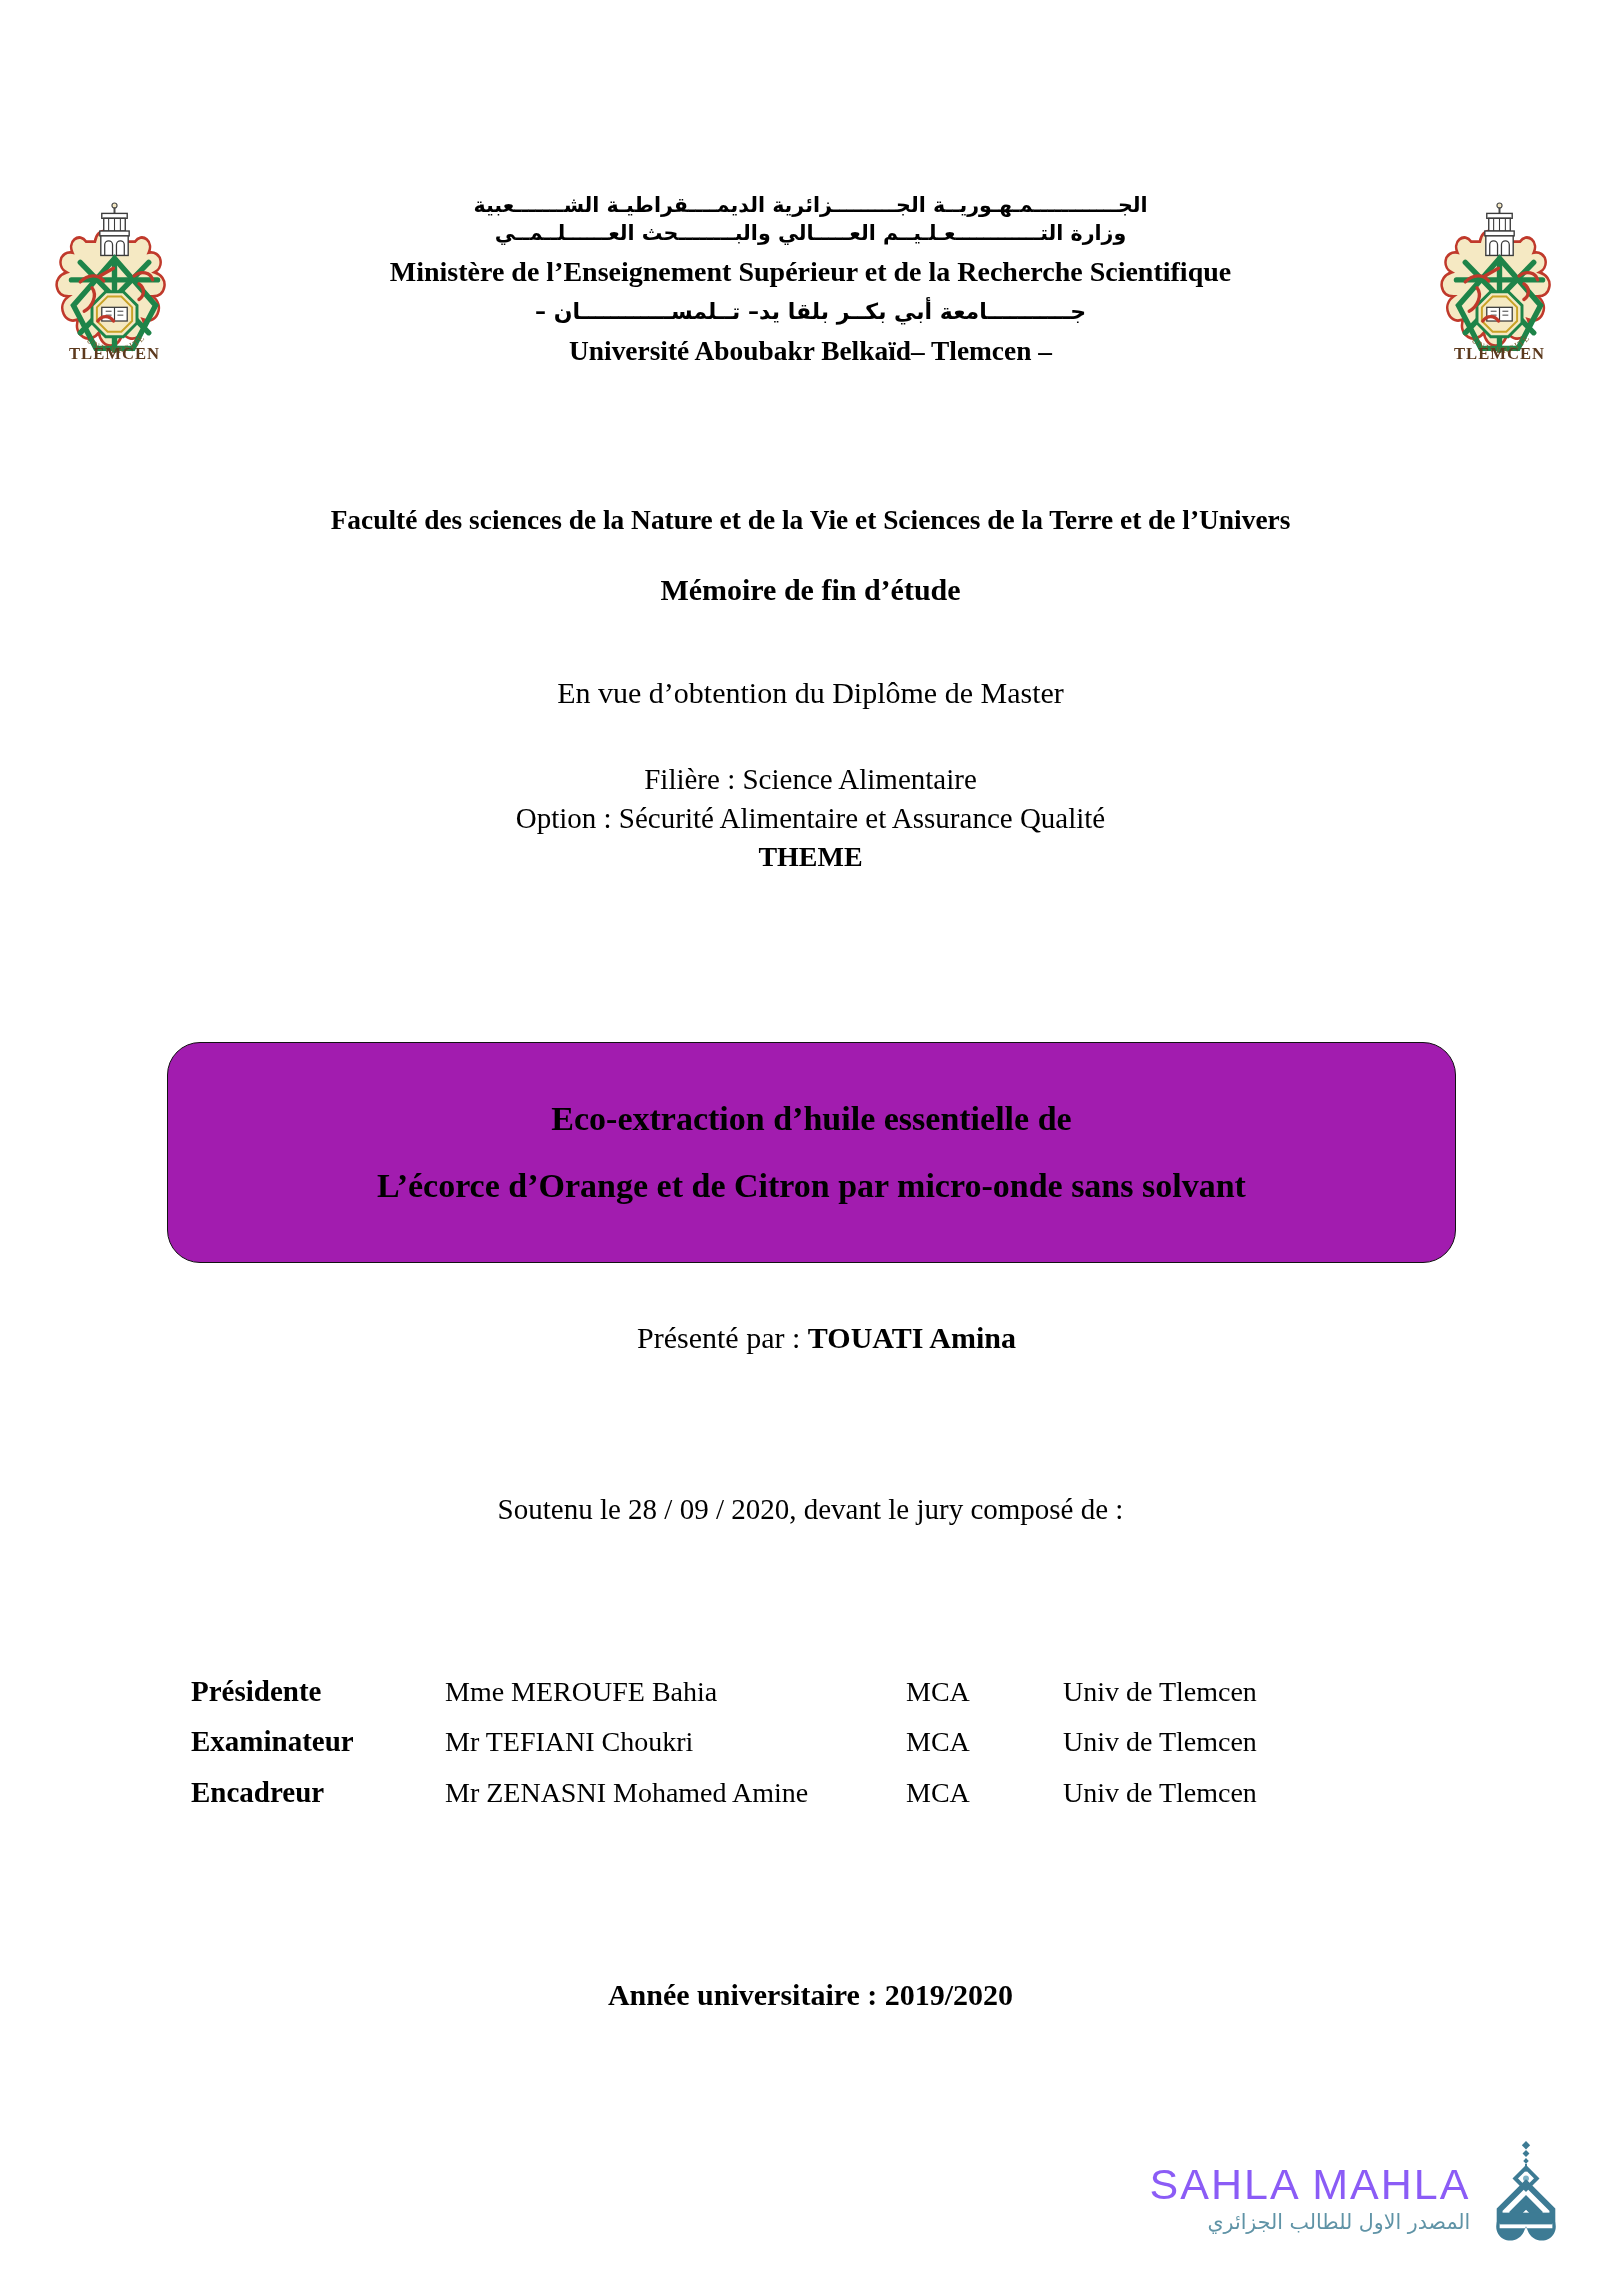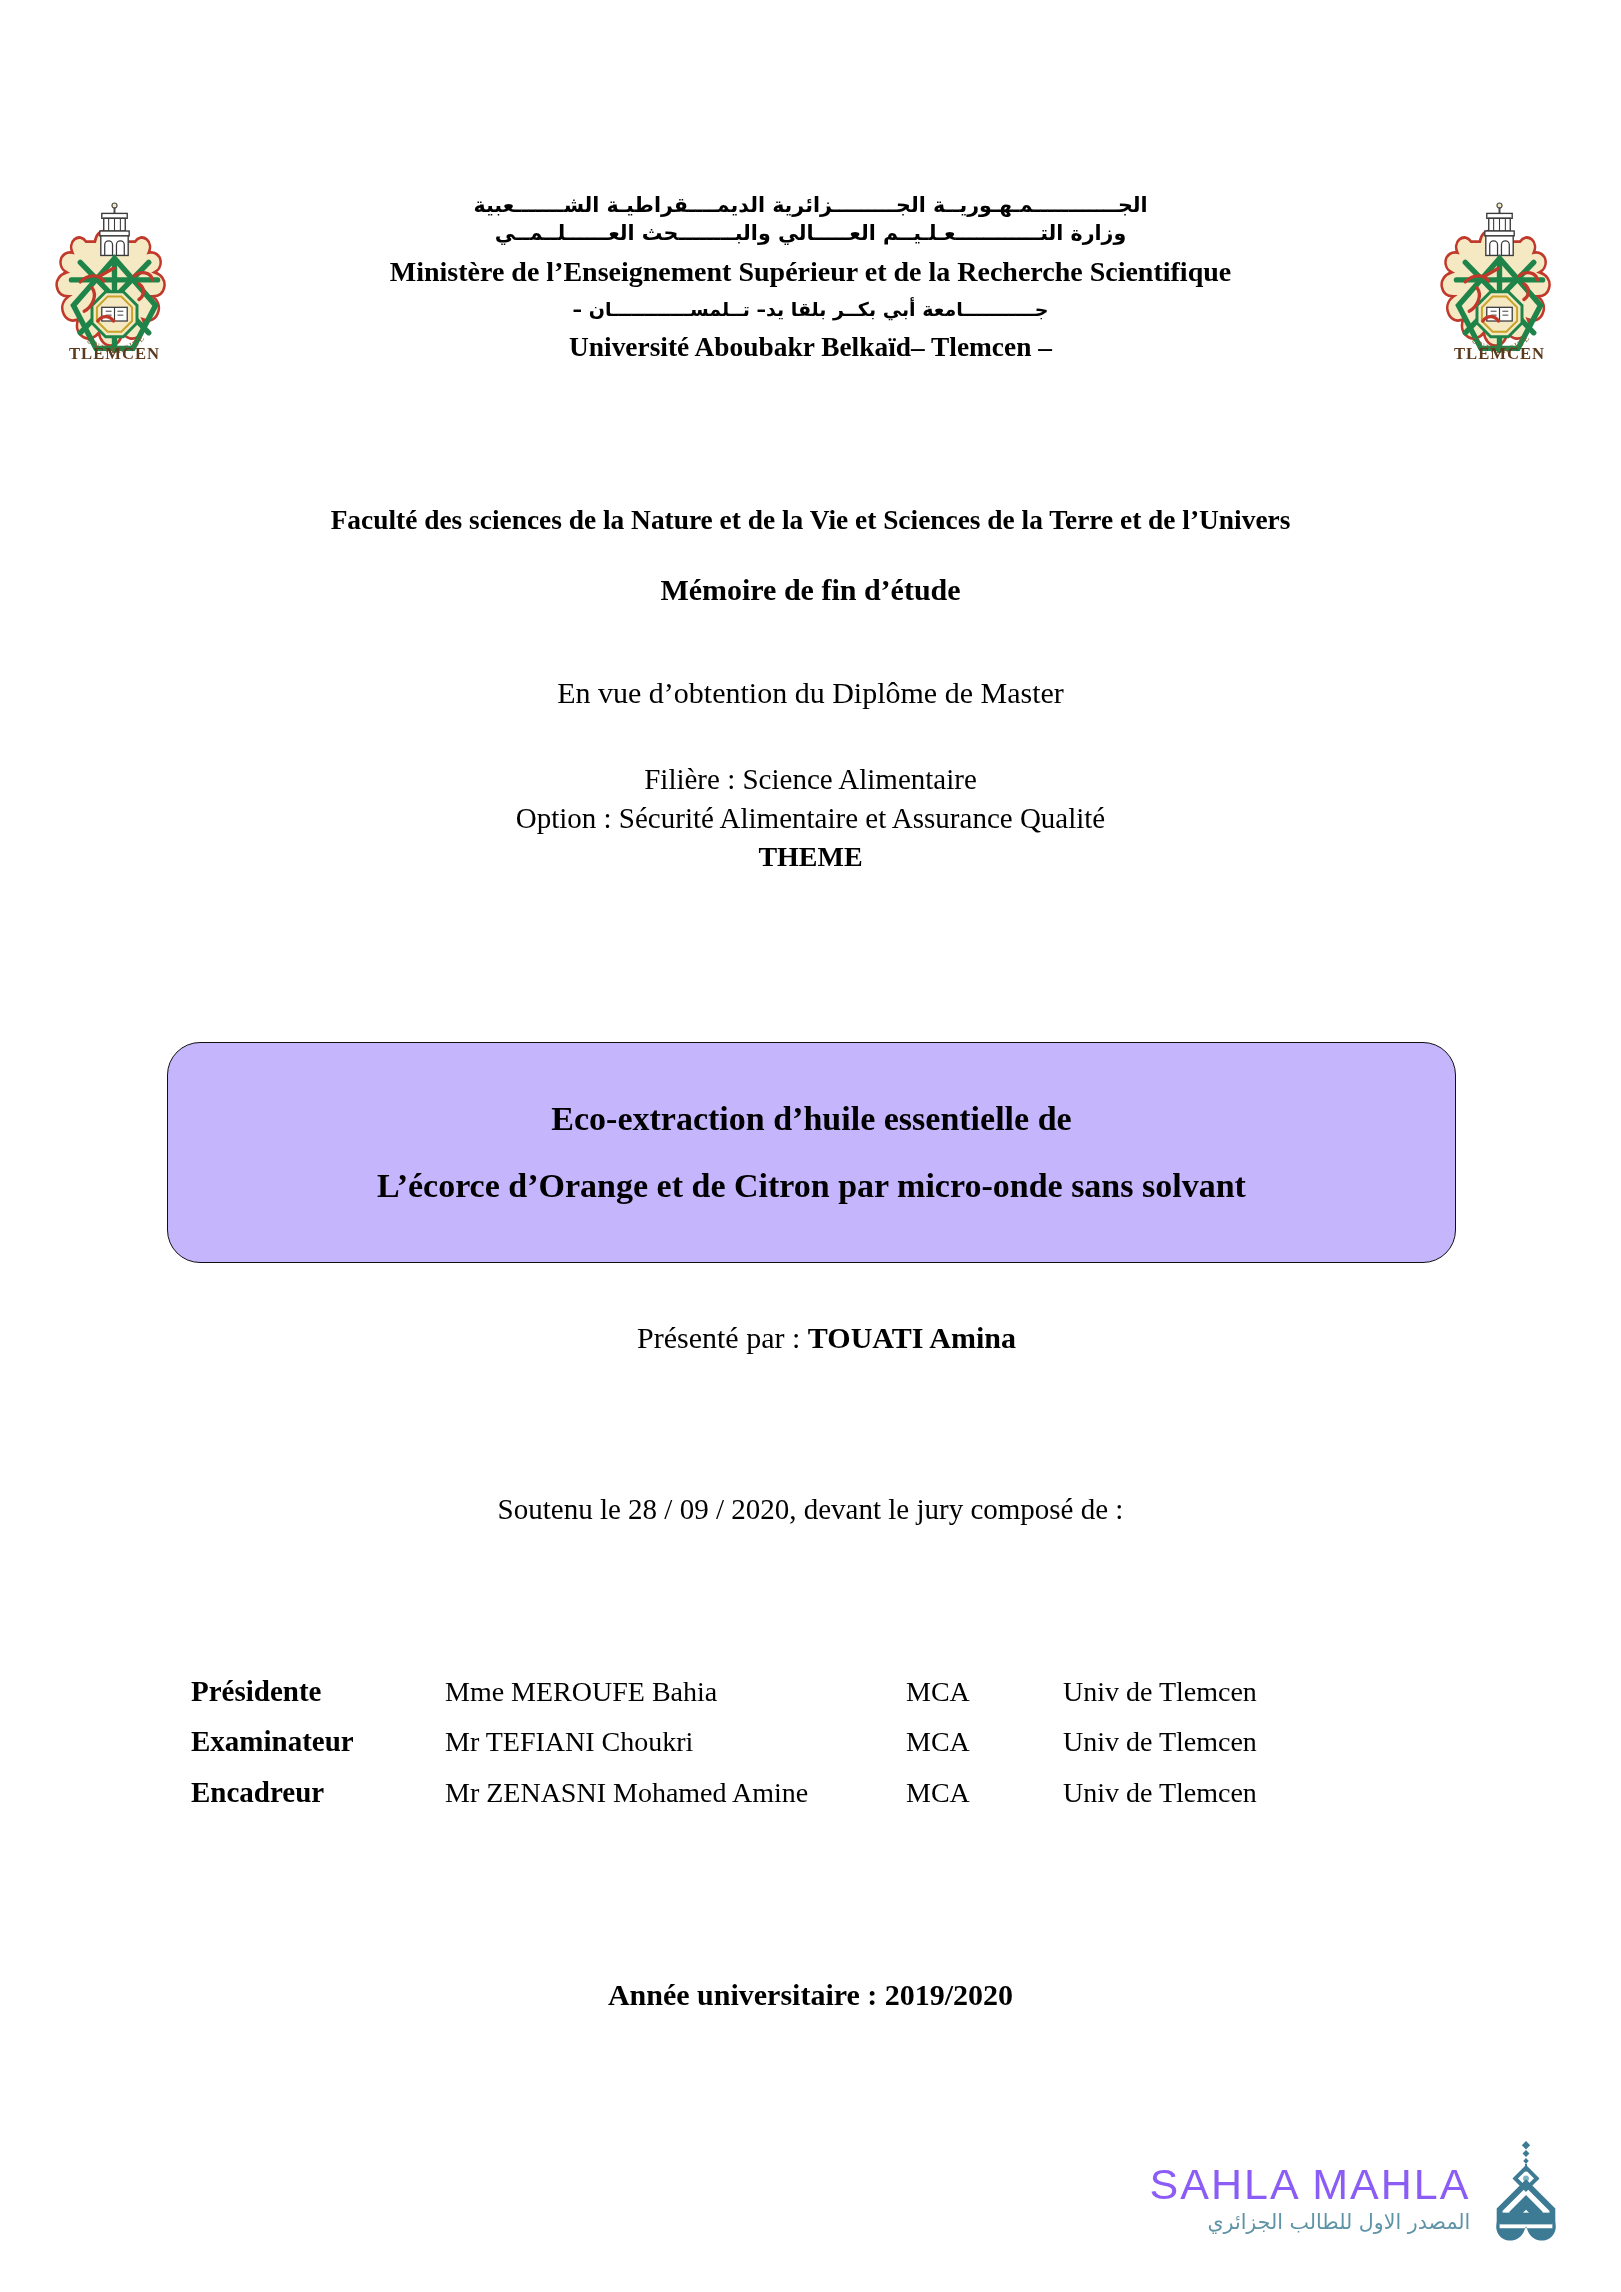--- a/index.html
+++ b/index.html
@@ -36,21 +36,21 @@
     font-family: "DejaVu Sans", "Liberation Sans", sans-serif;
     font-weight: 700;
     font-size: 21.6px;
     letter-spacing: 0px;
     line-height: 1.35;
     margin: 0 auto;
     white-space: nowrap;
   }
   .ar.l1 { font-size: 20.6px; margin-top: 16px; }
   .ar.l2 { font-size: 20.6px; }
-  .ar.l3 { font-size: 19px; text-align: center; }
+  .ar.l3 { font-size: 22px; text-align: center; }
 
   .fr {
     font-family: "Liberation Serif", serif;
     font-weight: bold;
     font-size: 28px;
     line-height: 1.5;
     margin: 3.9px auto;
     white-space: nowrap;
   }
   .fr.univ { font-size: 27.4px; }
@@ -107,21 +107,21 @@
   .logo-left  { left: 41px;  top: 186px; }
   .logo-right { left: 1426px; top: 186px; }
 
   
   .title-box {
     position: absolute;
     left: 167px;
     top: 1042px;
     width: 1289px;
     height: 221px;
-    background: #c4b5fd;
+    background: #a21caf;
     border: 1.5px solid #111;
     border-radius: 33px;
     box-sizing: border-box;
     display: flex;
     flex-direction: column;
     align-items: center;
     justify-content: center;
     gap: 29px;
   }
   .title-line {

